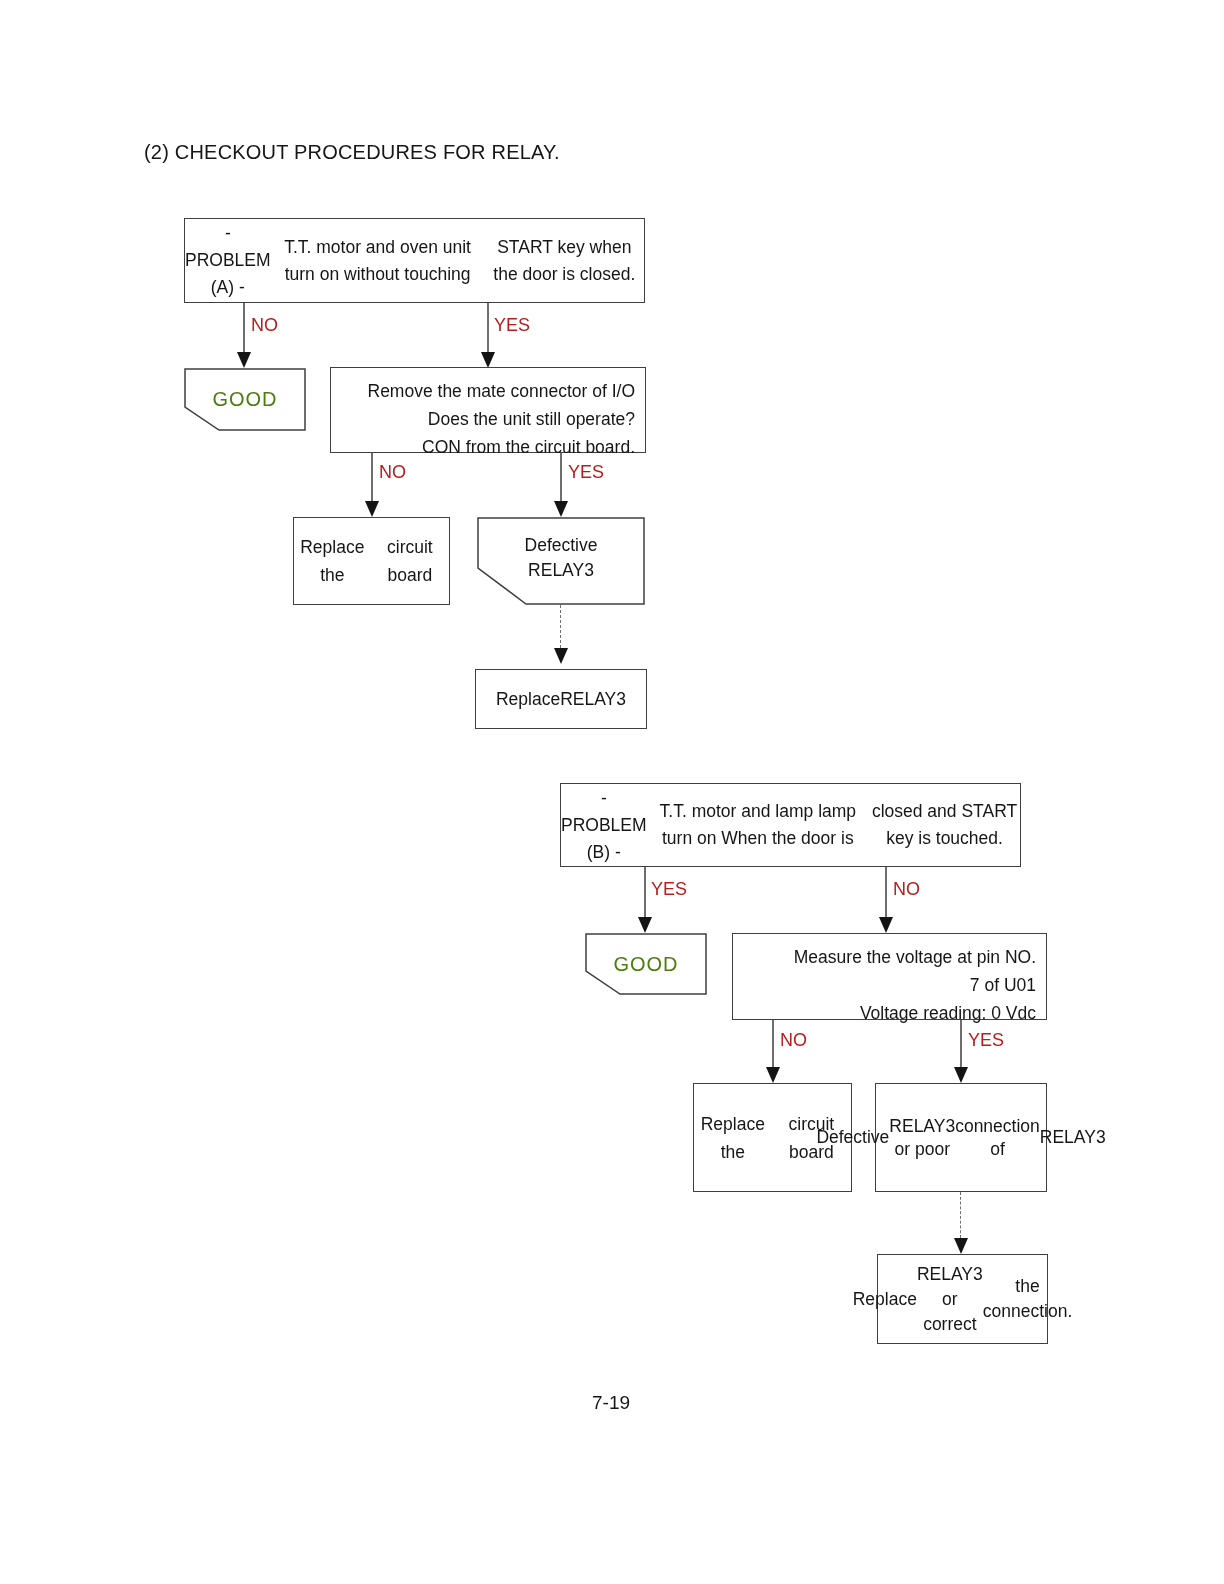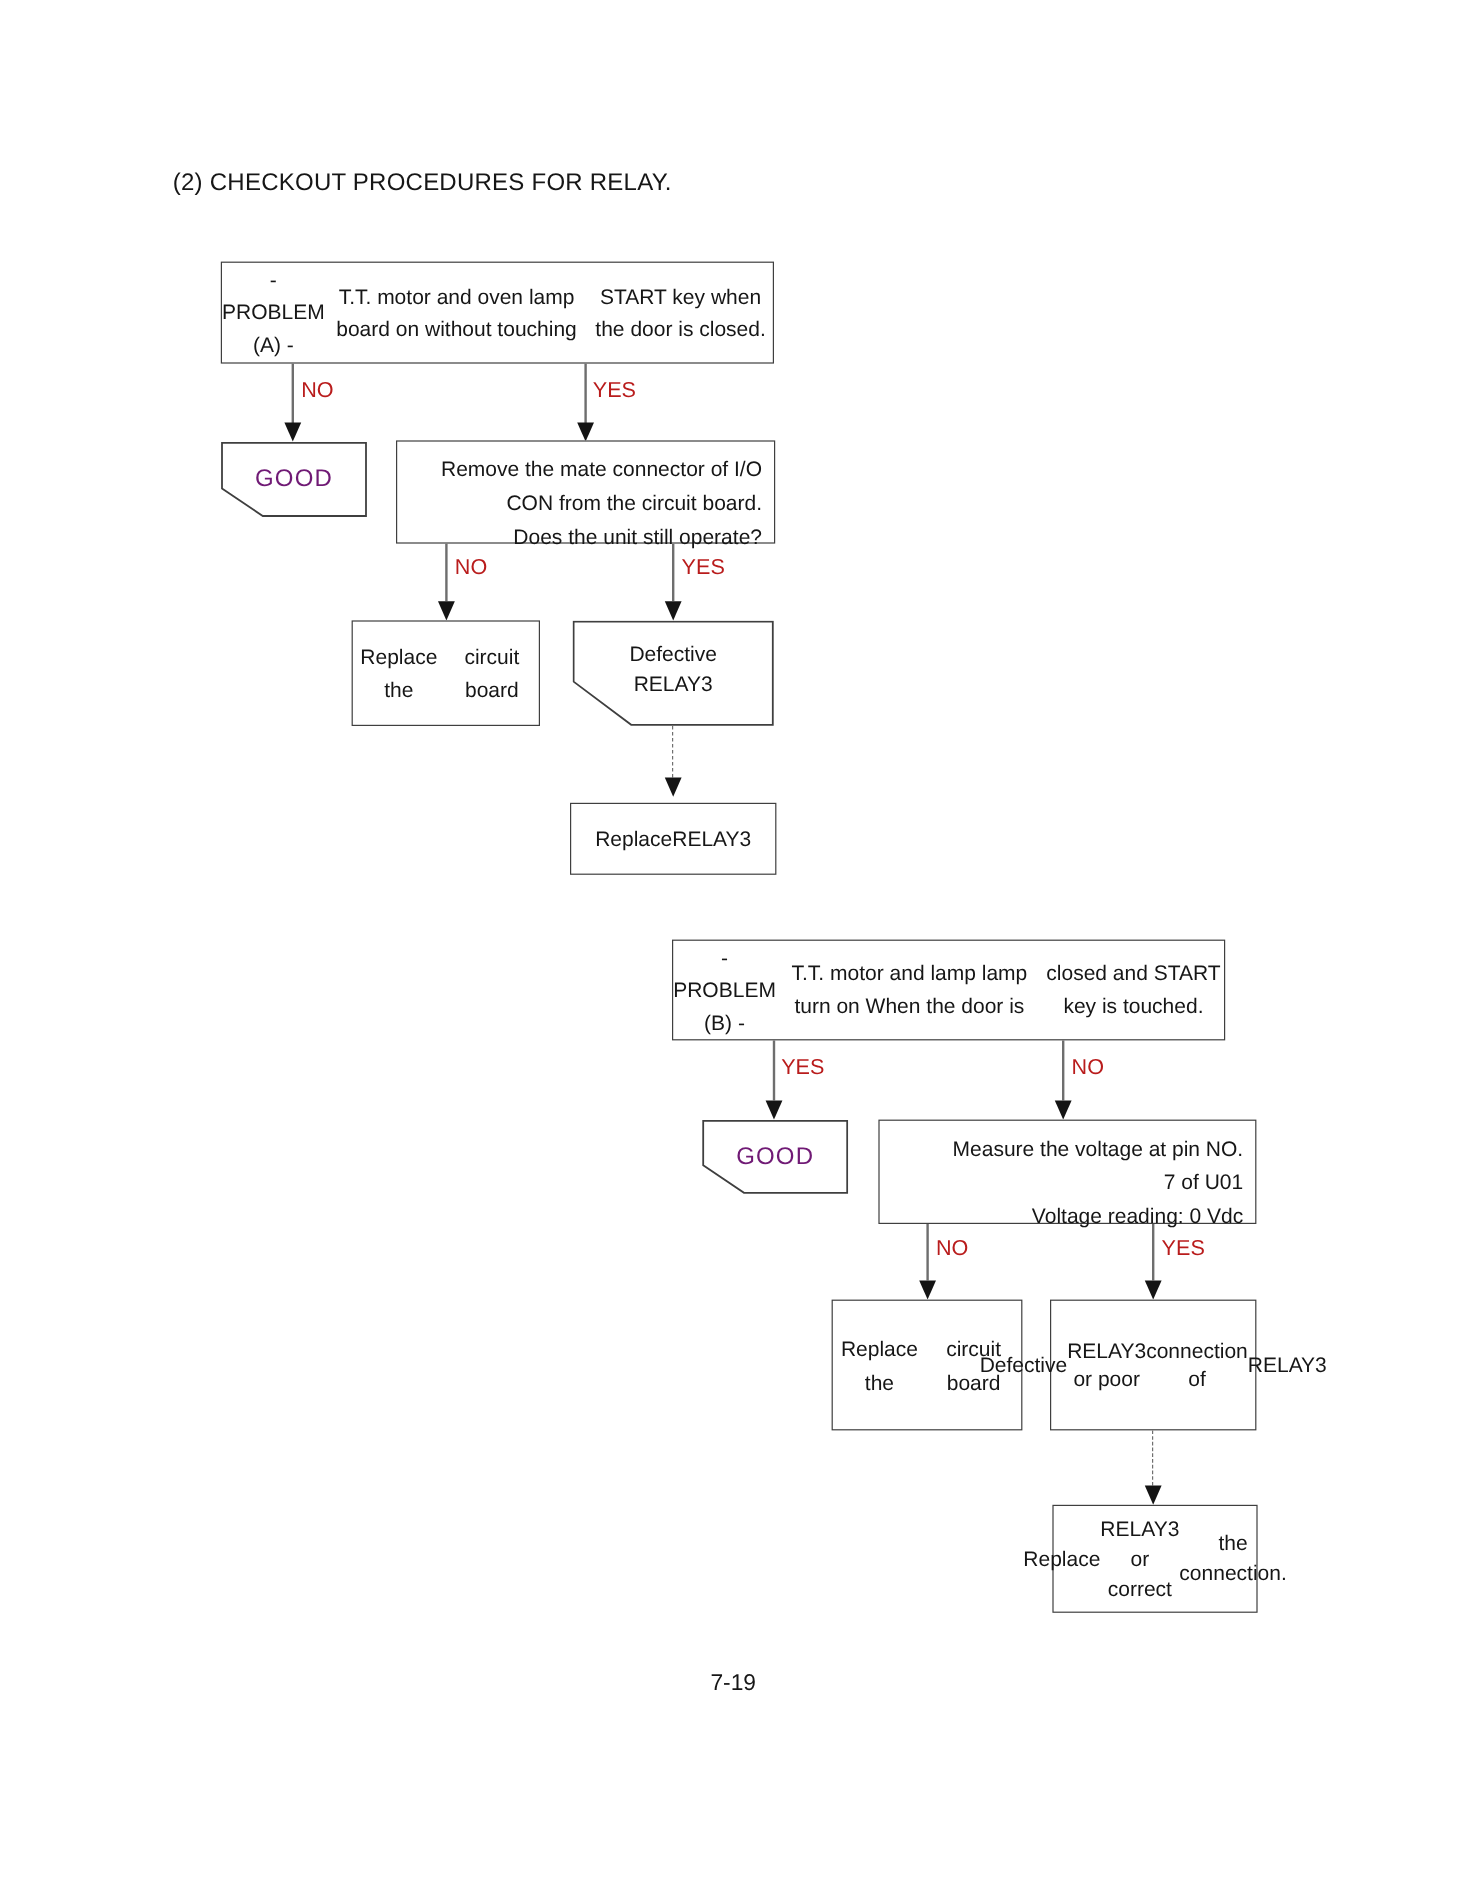--- a/index.html
+++ b/index.html
@@ -23,62 +23,62 @@
   .arrowhead{
     position:absolute;width:0;height:0;
     border-left:7px solid transparent;border-right:7px solid transparent;
     border-top:16px solid #141414;
   }
   .branch-label{position:absolute;font-size:18px;color:#b91c1c;}
   .fc-shape{position:absolute;}
   .fc-shape svg{position:absolute;left:0;top:0;}
   .shape-label{
     position:absolute;inset:0;display:flex;align-items:center;justify-content:center;
-    font-size:20px;letter-spacing:1px;color:#701a75;
+    font-size:20px;letter-spacing:1px;color:#4d7c0f;
   }
   .shape-label-multi{
     position:absolute;inset:0;display:flex;flex-direction:column;align-items:center;
     justify-content:center;text-align:center;font-size:17.5px;color:#161616;padding-bottom:6px;
   }
   .shape-label-multi div{line-height:25px;}
   .page-number{position:absolute;font-size:19px;color:#161616;}
   .footer-rule{position:absolute;height:3px;background:#1a1a80;}
 </style>
 </head>
 <body>
 
 <div class="page">
 
   <div class="heading" style="left:144px;top:141px;">(2) CHECKOUT PROCEDURES FOR RELAY.</div>
 
   <div class="fc-box fc-center lh27" style="left:184px;top:218px;width:461px;height:85px;">
     <div>- PROBLEM (A) -</div>
-    <div>T.T. motor and oven lamp board on without touching</div>
+    <div>T.T. motor and oven unit turn on without touching</div>
     <div>START key when the door is closed.</div>
   </div>
 
   <div class="vline" style="left:243px;top:303px;height:50px;"></div>
   <div class="arrowhead" style="left:237px;top:352px;"></div>
   <div class="branch-label" style="left:251px;top:315px;">NO</div>
 
   <div class="vline" style="left:487px;top:303px;height:50px;"></div>
   <div class="arrowhead" style="left:481px;top:352px;"></div>
   <div class="branch-label" style="left:494px;top:315px;">YES</div>
 
   <div class="fc-shape" style="left:184px;top:368px;width:122px;height:63px;">
     <svg width="122" height="63" viewBox="0 0 122 63">
       <polygon points="1,1 121,1 121,62 35,62 1,39" fill="#ffffff" stroke="#3f3f3f" stroke-width="1.5"></polygon>
     </svg>
     <span class="shape-label">GOOD</span>
   </div>
 
   <div class="fc-box fc-left lh28" style="left:330px;top:367px;width:316px;height:86px;">
     <div>Remove the mate connector of I/O</div>
+    <div>Does the unit still operate?</div>
     <div>CON from the circuit board.</div>
-    <div>Does the unit still operate?</div>
   </div>
 
   <div class="vline" style="left:371px;top:453px;height:48px;"></div>
   <div class="arrowhead" style="left:365px;top:501px;"></div>
   <div class="branch-label" style="left:379px;top:462px;">NO</div>
 
   <div class="vline" style="left:560px;top:453px;height:48px;"></div>
   <div class="arrowhead" style="left:554px;top:501px;"></div>
   <div class="branch-label" style="left:568px;top:462px;">YES</div>
 

